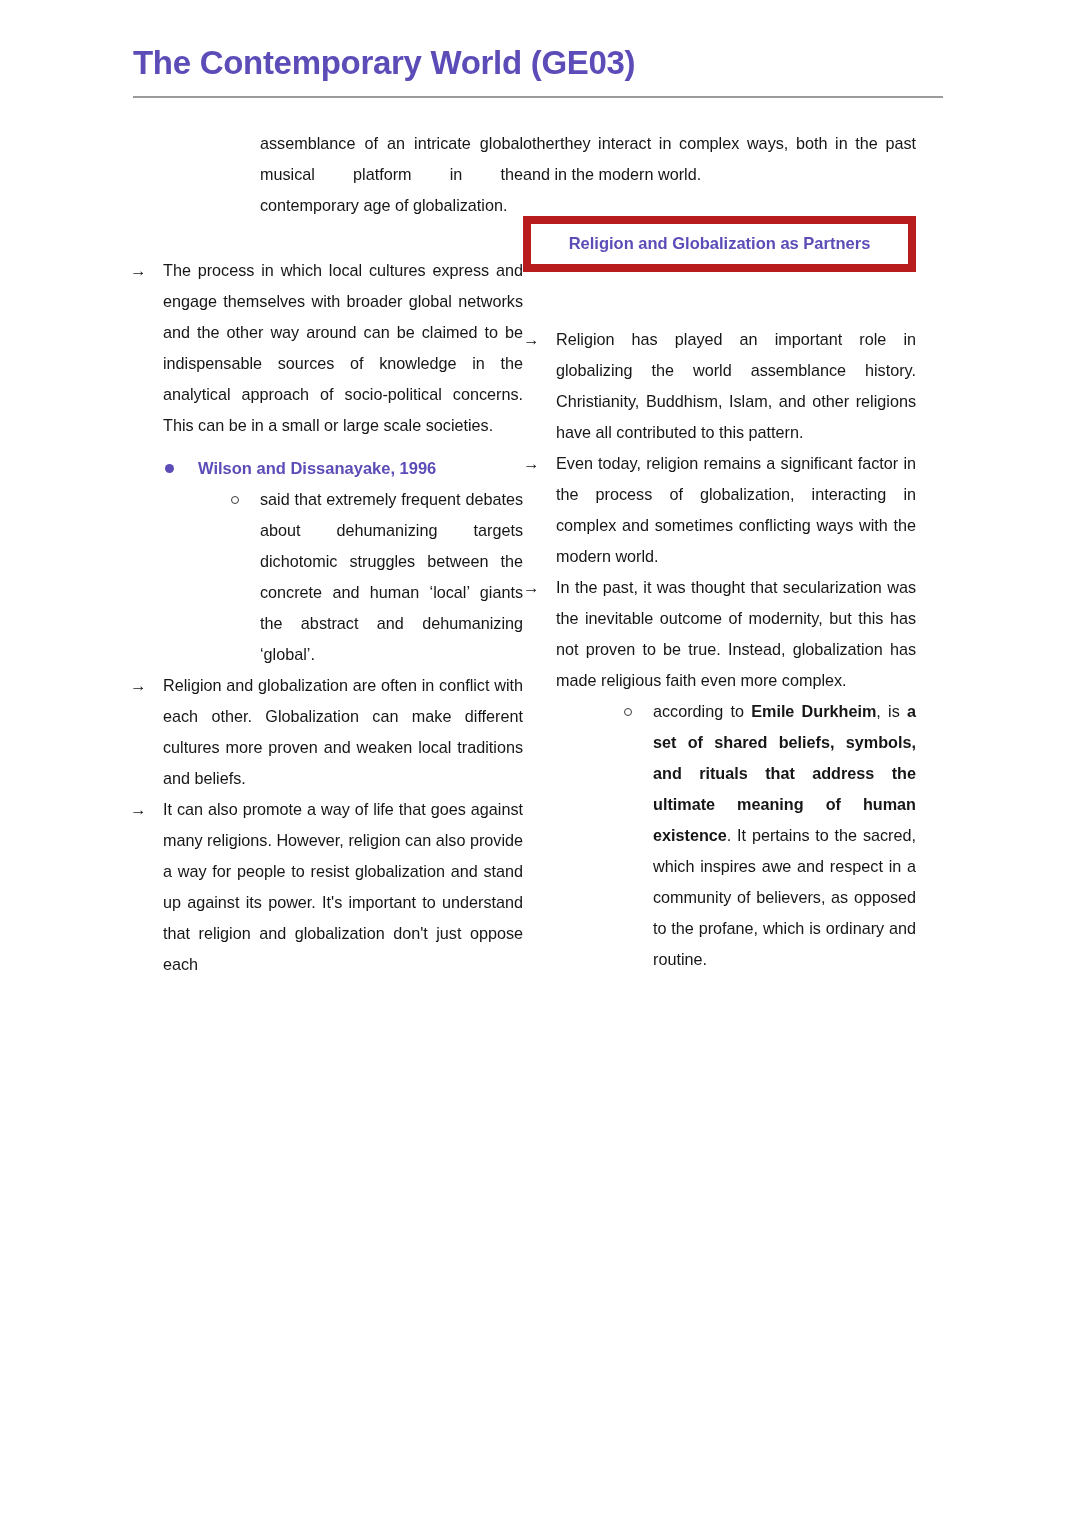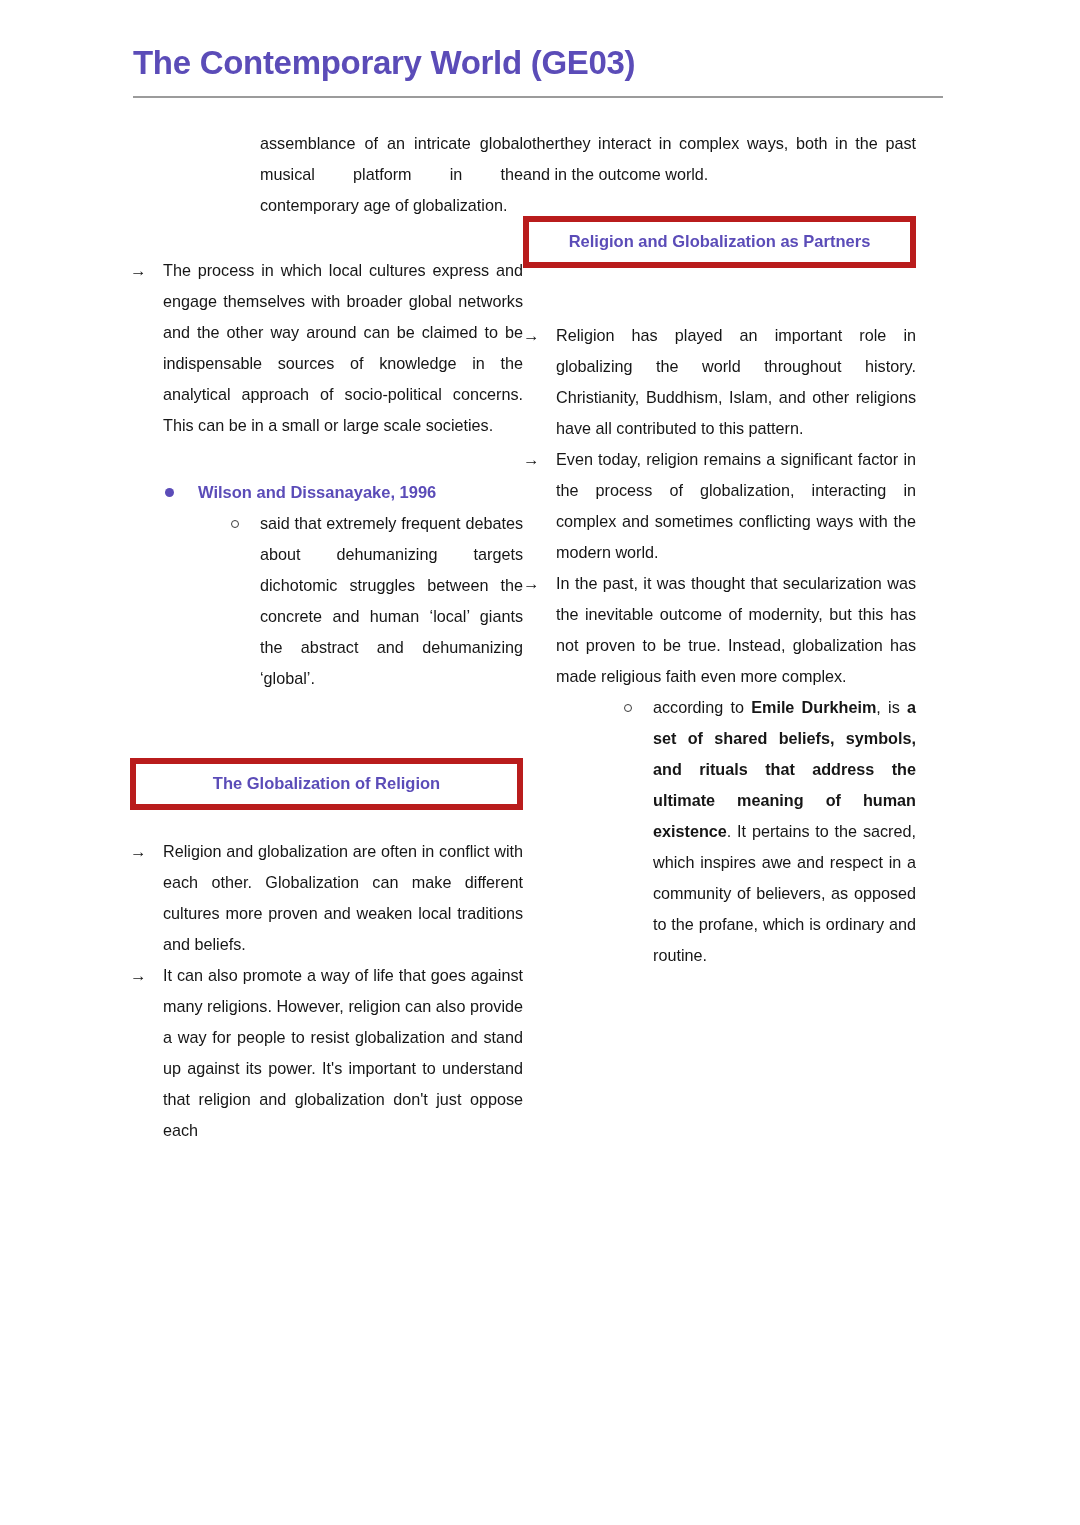--- a/index.html
+++ b/index.html
@@ -90,21 +90,21 @@
     color: #161616;
   }
   .arrow-item > .arrow-text {
     display: block;
   }
 
   
   .lvl1 {
     position: relative;
     padding-left: 68px;
-    margin-top: 36px;
+    margin-top: 12px;
   }
   .lvl1 .disc {
     position: absolute;
     left: 35px;
     top: 11px;
     width: 9px;
     height: 9px;
     border-radius: 50%;
     background: #5b4cb8;
   }
@@ -134,21 +134,21 @@
   }
   .lvl2 .lvl2-text {
     display: block;
     font-size: 16.2px;
     line-height: 31px;
     text-align: justify;
   }
 
   
   .section-box {
-    border: 6px solid #b91c1c;
+    border: 8px solid #b91c1c;
     box-sizing: border-box;
     text-align: center;
     padding: 7px 10px 8px 10px;
     color: #5b4cb8;
     font-weight: bold;
     font-size: 16.5px;
     line-height: 25px;
     background: #ffffff;
   }
   .sbox-gap-top { margin-top: 64px; }
@@ -187,47 +187,46 @@
       <div class="lvl1">
         <span class="disc"></span>
         <span class="lvl1-label">Wilson and Dissanayake, 1996</span>
       </div>
 
       <div class="lvl2">
         <span class="circ"></span>
         <span class="lvl2-text">said that extremely frequent debates about dehumanizing targets dichotomic struggles between the concrete and human ‘local’ giants the abstract and dehumanizing ‘global’.</span>
       </div>
 
-      <div class="section-box sbox-gap-top sbox-gap-bottom">The Globalization of Religion</div>
 
       <div class="arrow-item">
         <span class="arrow-mark">→</span>
         <span class="arrow-text">Religion and globalization are often in conflict with each other. Globalization can make different cultures more proven and weaken local traditions and beliefs.</span>
       </div>
 
       <div class="arrow-item">
         <span class="arrow-mark">→</span>
         <span class="arrow-text">It can also promote a way of life that goes against many religions. However, religion can also provide a way for people to resist globalization and stand up against its power. It's important to understand that religion and globalization don't just oppose each</span>
       </div>
 
     </div>
 
     <div class="col">
 
-      <p class="para">otherthey interact in complex ways, both in the past and in the outcome world.</p>
+      <p class="para">otherthey interact in complex ways, both in the past and in the modern world.</p>
 
       <div class="spacer-s"></div>
 
       <div class="section-box sbox-gap-bottom">Religion and Globalization as Partners</div>
 
       <div class="spacer-s"></div>
 
       <div class="arrow-item">
         <span class="arrow-mark">→</span>
-        <span class="arrow-text">Religion has played an important role in globalizing the world throughout history. Christianity, Buddhism, Islam, and other religions have all contributed to this pattern.</span>
+        <span class="arrow-text">Religion has played an important role in globalizing the world assemblance history. Christianity, Buddhism, Islam, and other religions have all contributed to this pattern.</span>
       </div>
 
       <div class="arrow-item">
         <span class="arrow-mark">→</span>
         <span class="arrow-text">Even today, religion remains a significant factor in the process of globalization, interacting in complex and sometimes conflicting ways with the modern world.</span>
       </div>
 
       <div class="arrow-item">
         <span class="arrow-mark">→</span>
         <span class="arrow-text">In the past, it was thought that secularization was the inevitable outcome of modernity, but this has not proven to be true. Instead, globalization has made religious faith even more complex.</span>

